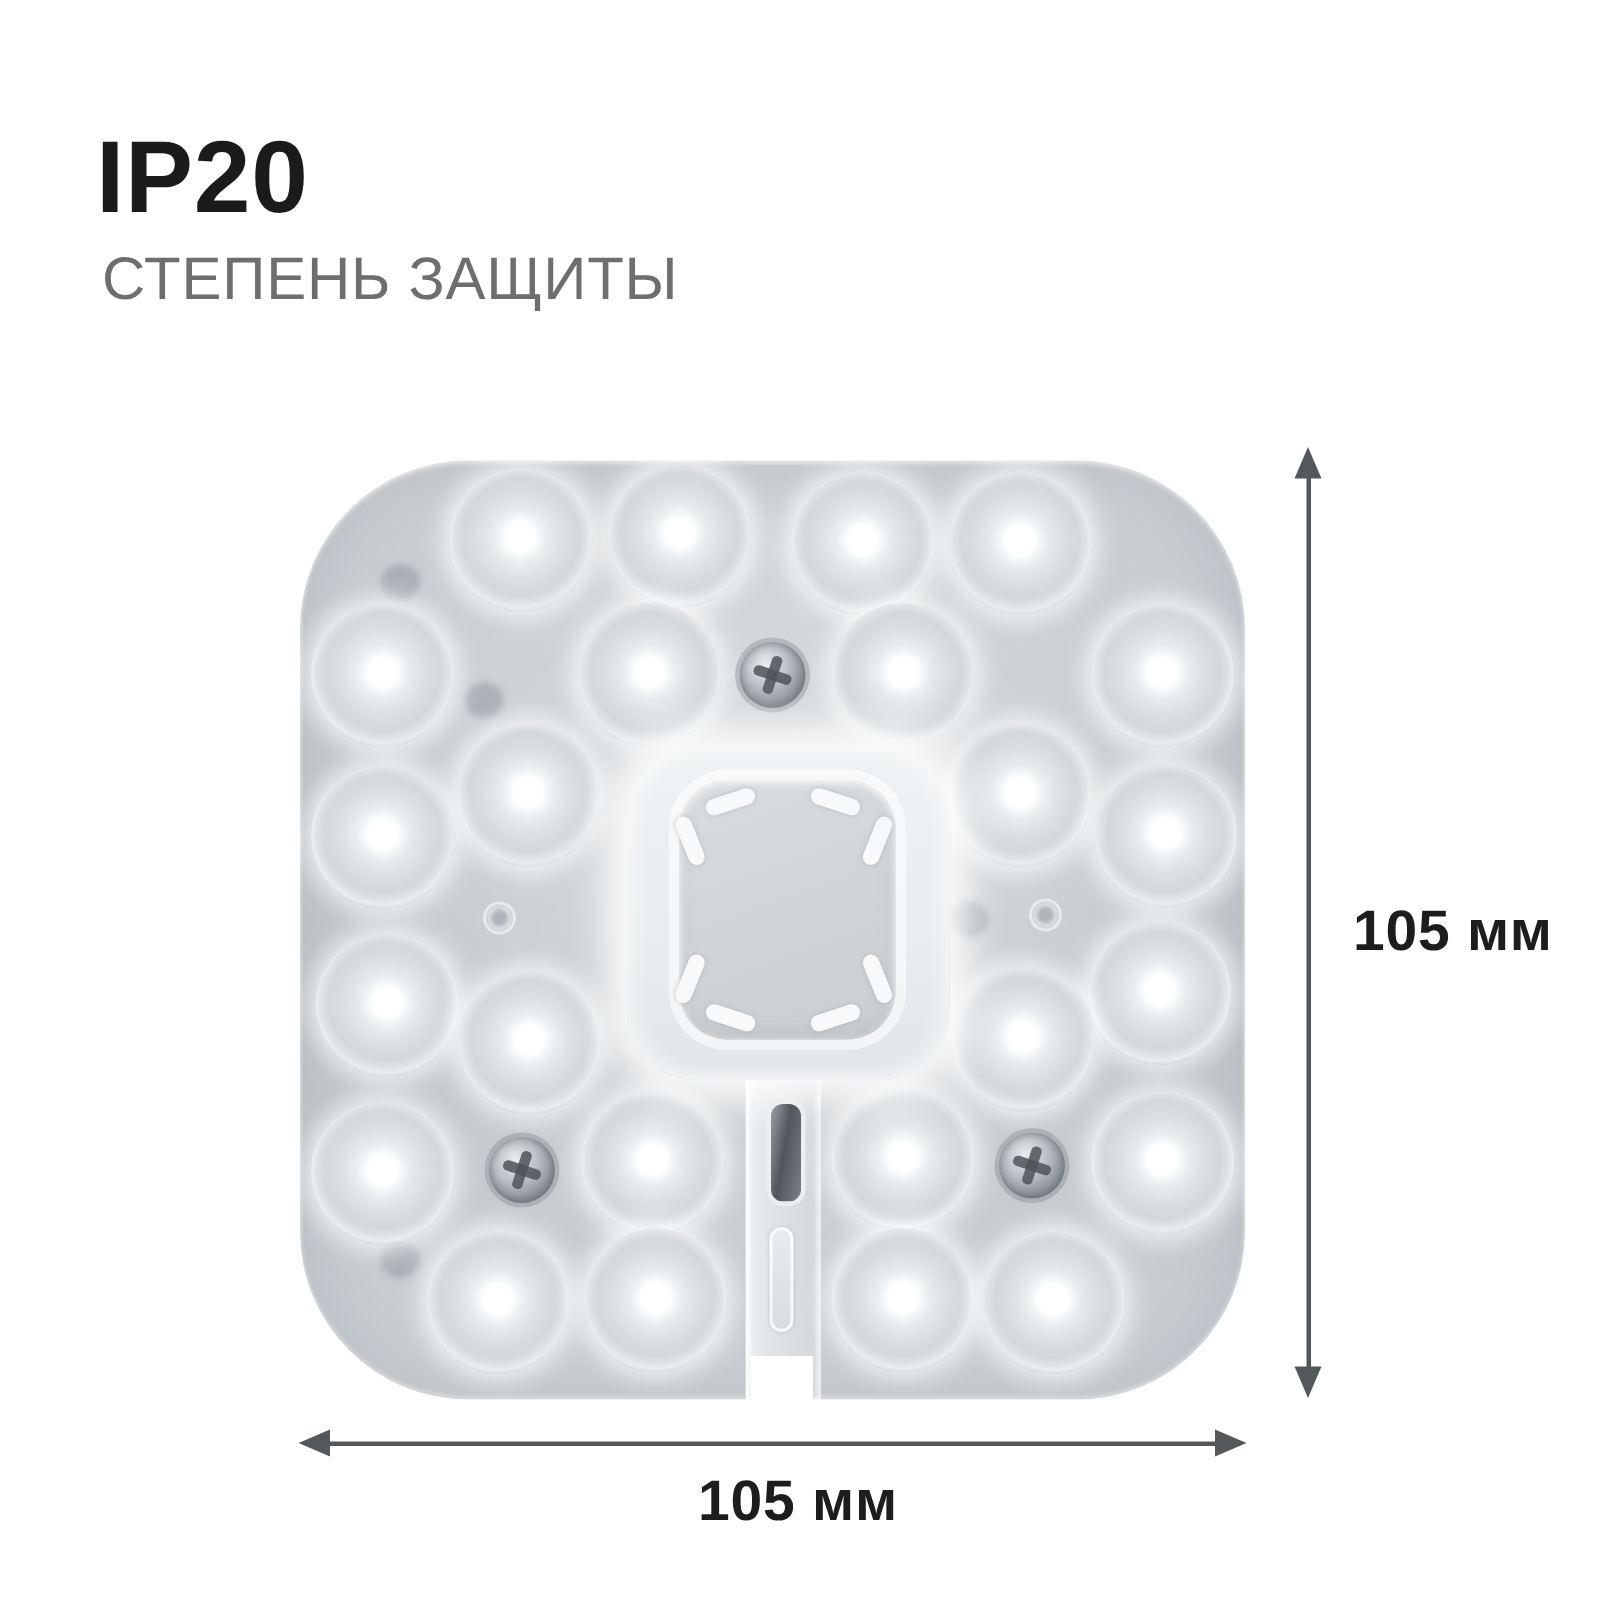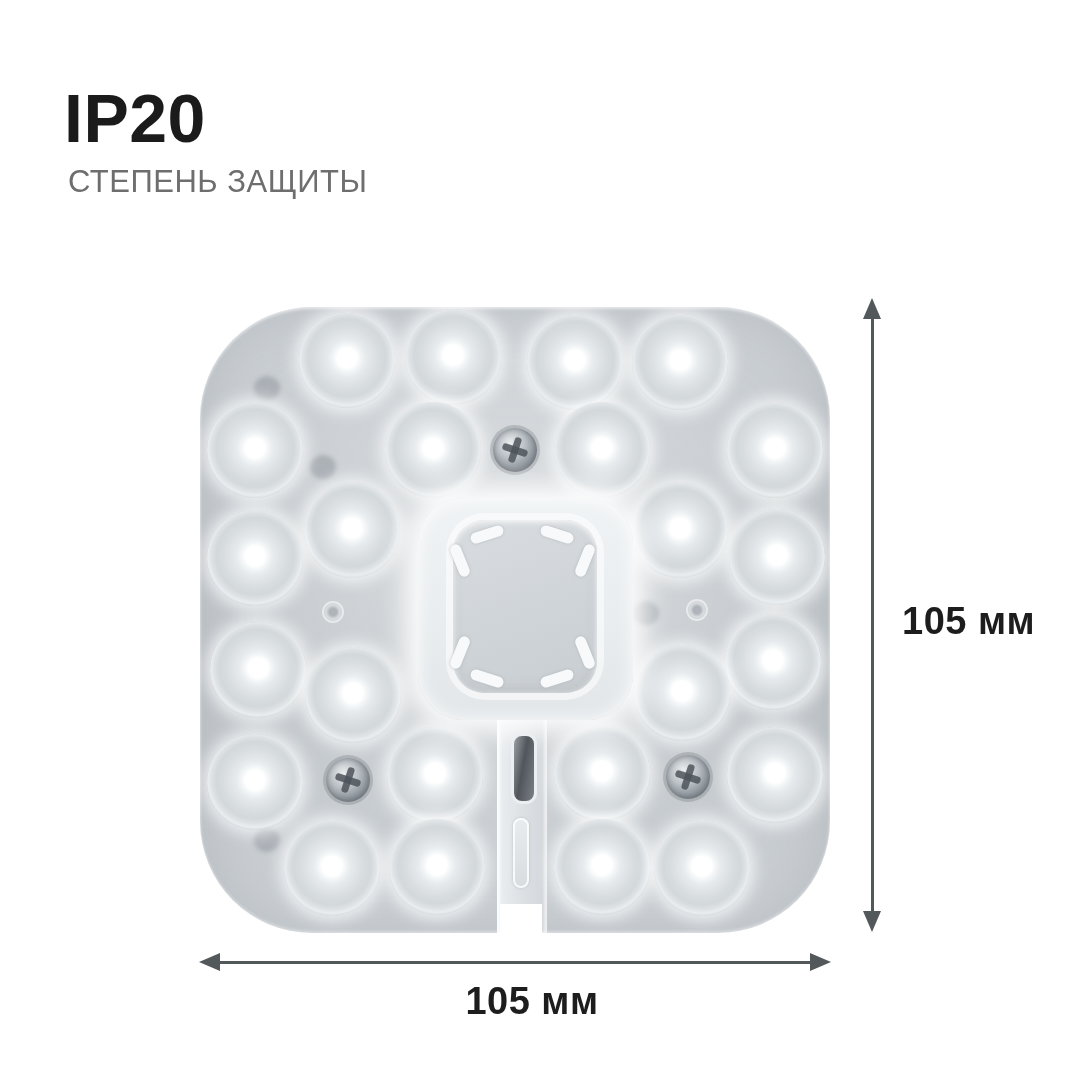--- a/index.html
+++ b/index.html
@@ -8,21 +8,21 @@
     font-family:"Liberation Sans",sans-serif;overflow:hidden;border-radius:26px;
   }
   
   .hdr-title{
     position:absolute;left:64px;top:84px;
     font-size:68px;font-weight:700;color:#1b1b1b;letter-spacing:0.5px;
     line-height:1;
   }
   .hdr-sub{
     position:absolute;left:68px;top:166px;
-    font-size:31px;font-weight:400;color:#6e6e6e;letter-spacing:0.5px;
+    font-size:40px;font-weight:400;color:#6e6e6e;letter-spacing:0.5px;
     line-height:1;
   }
   
   .module{
     position:absolute;left:200px;top:307px;width:630px;height:626px;
     border-radius:112px;
     background:
       radial-gradient(circle at 50% 42%, rgba(255,255,255,0.40) 0%, rgba(255,255,255,0.12) 42%, rgba(255,255,255,0) 60%),
       linear-gradient(180deg,#ccd1d5 0%,#c6cbcf 30%,#c2c7cb 62%,#ccd1d5 100%);
     box-shadow:

